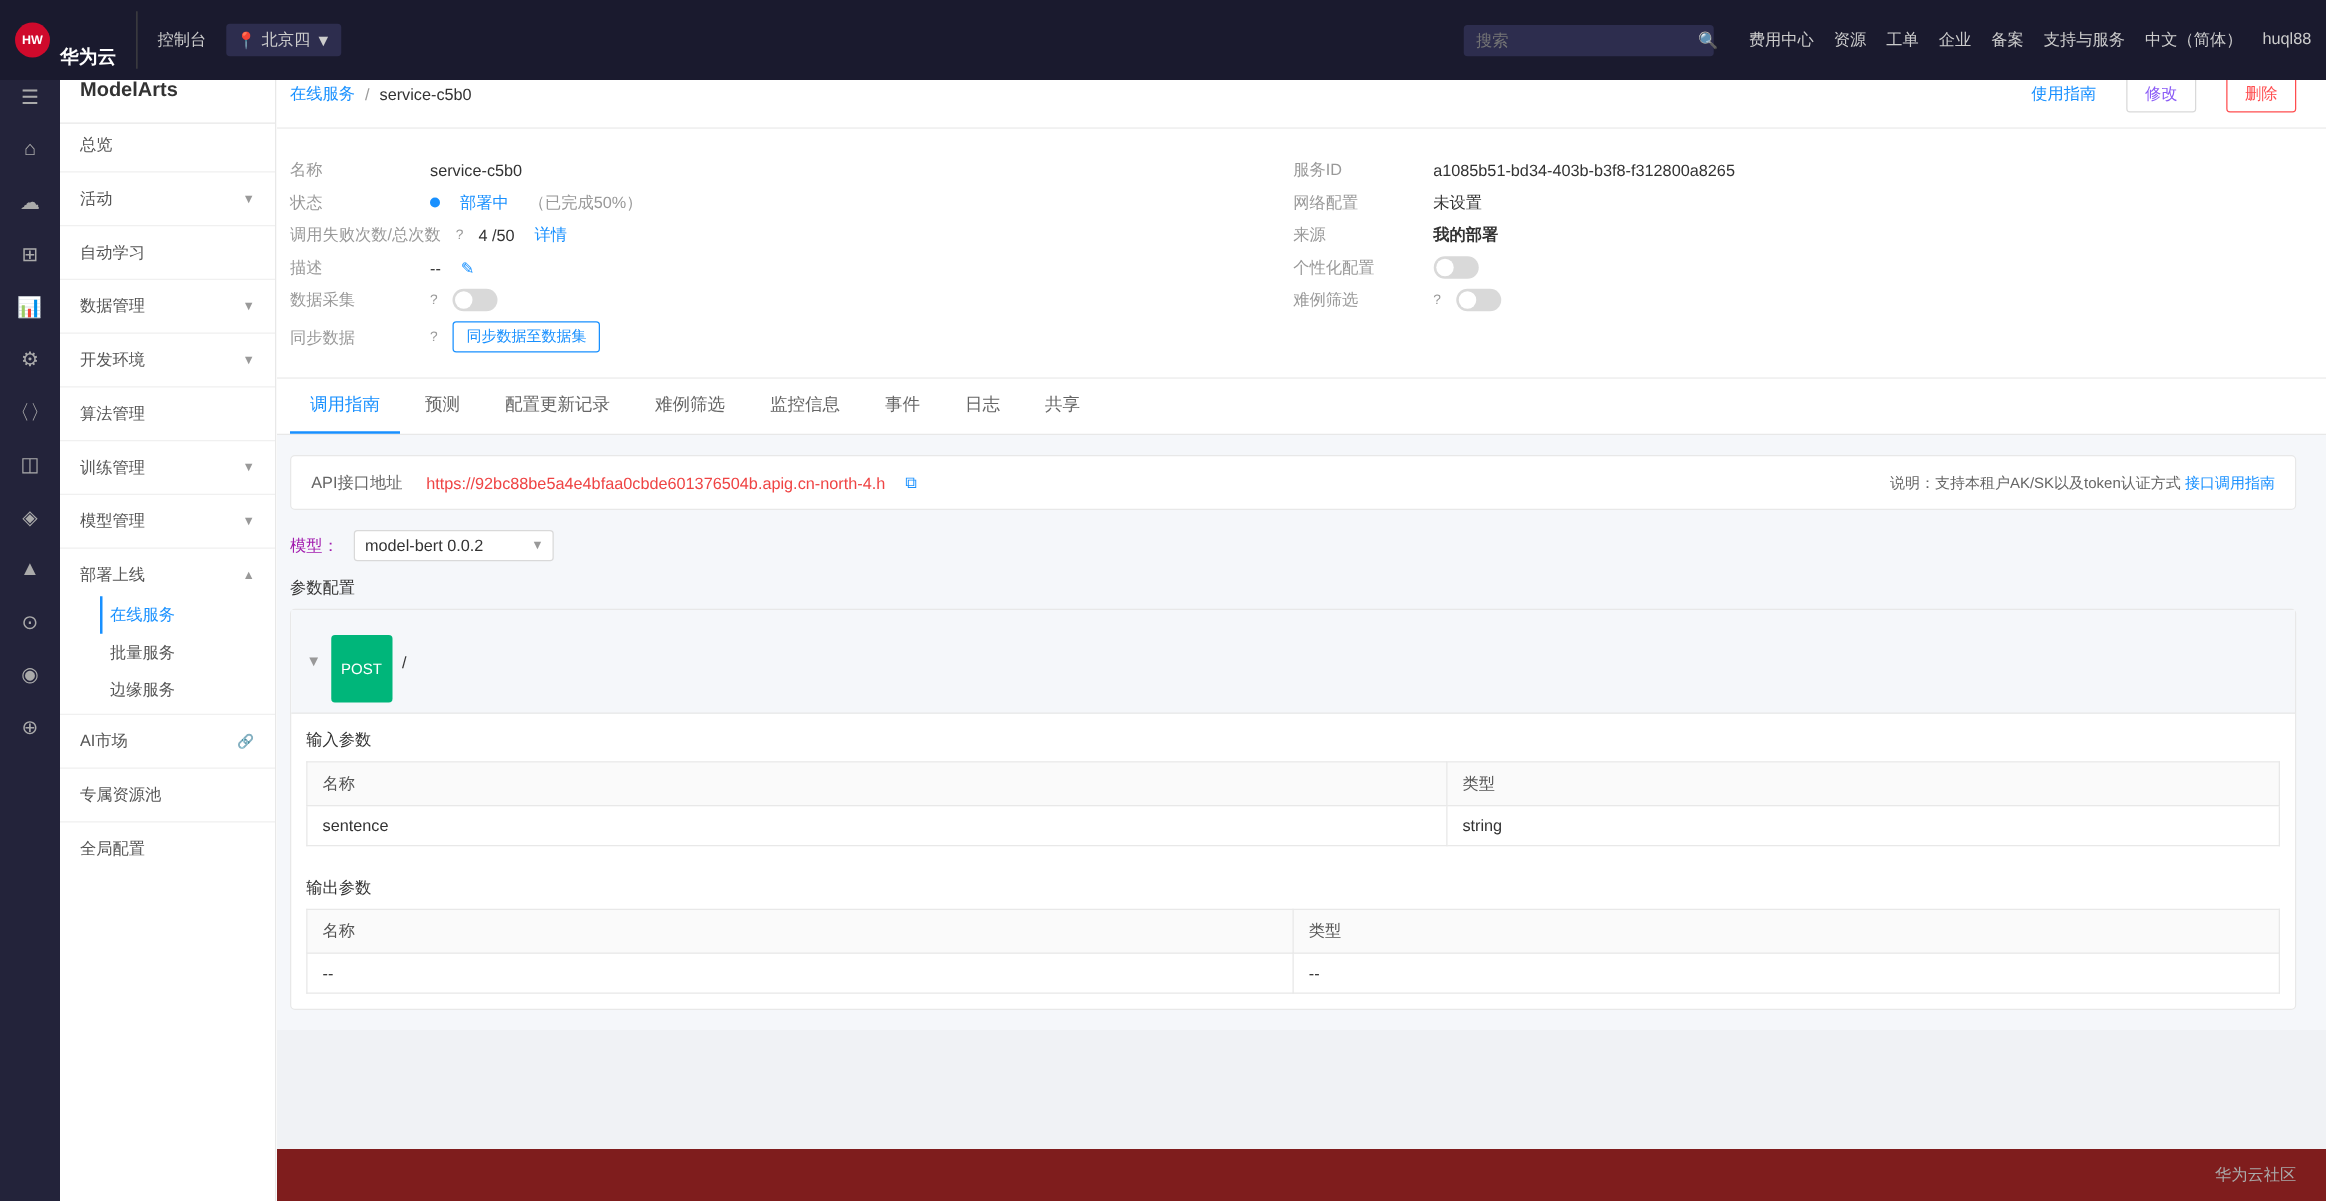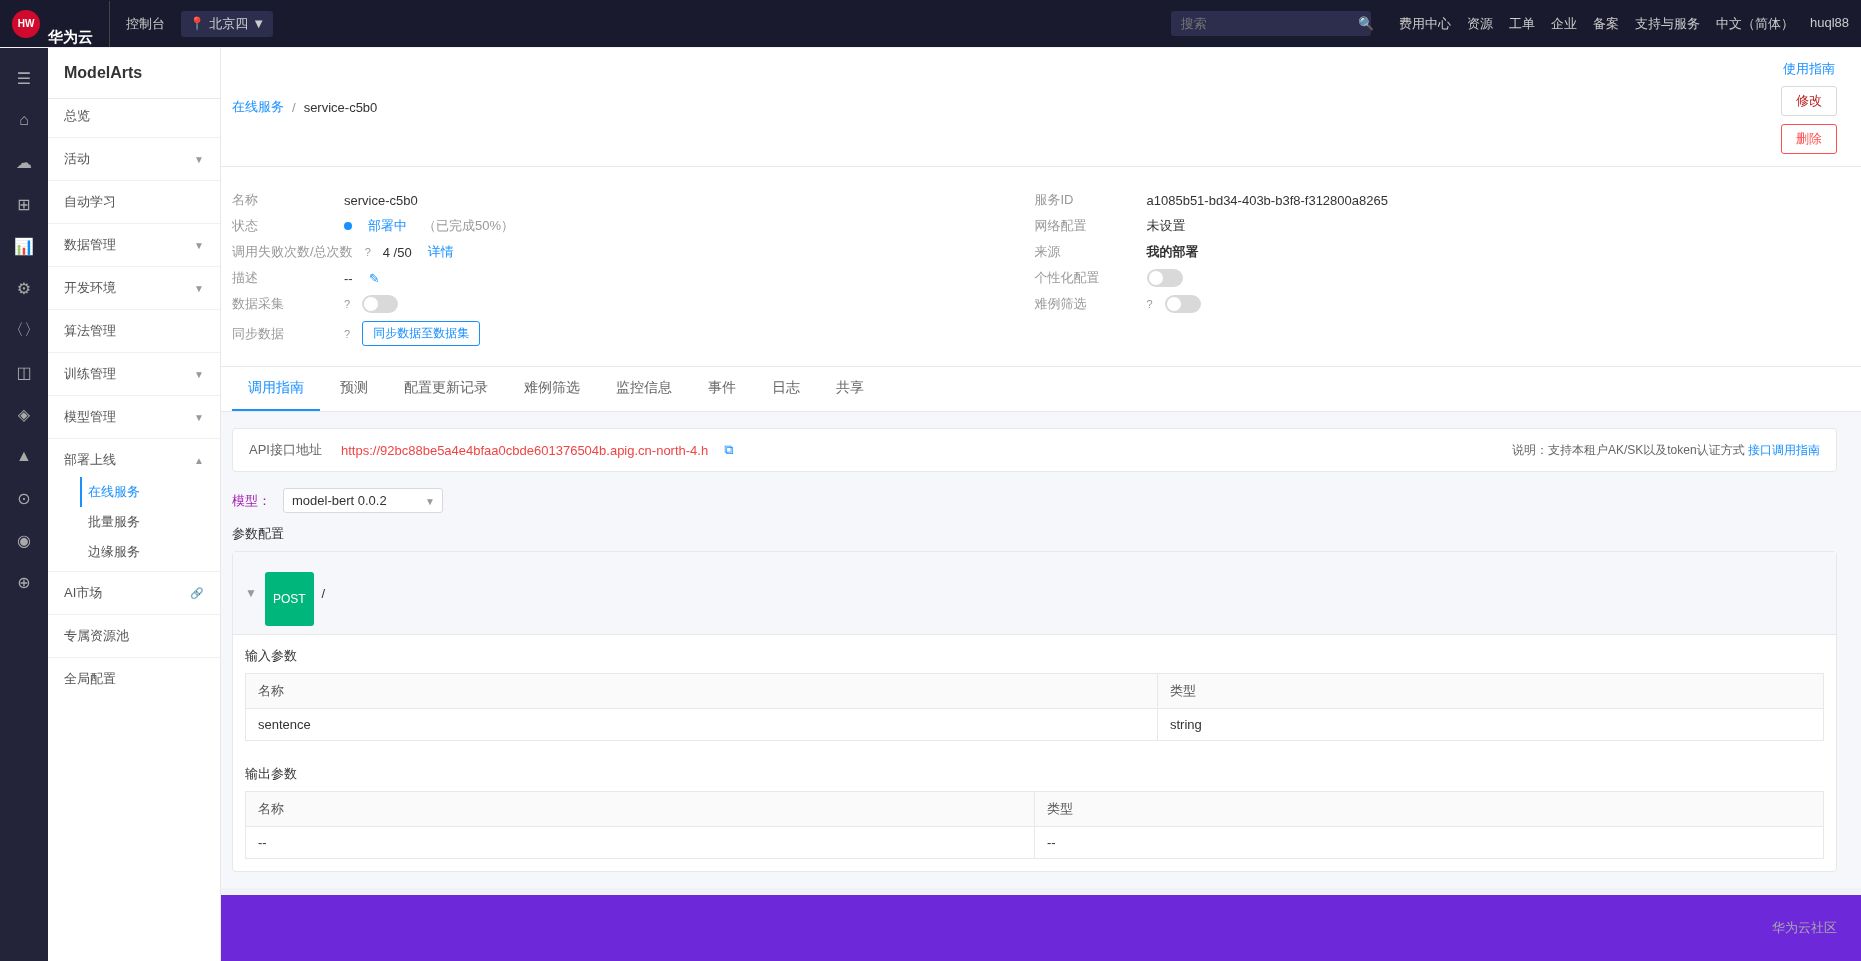--- a/index.html
+++ b/index.html
@@ -1,20 +1,20 @@
 <!DOCTYPE html>
 <html><head>
   <meta charset="utf-8">
   <style>
     * { box-sizing: border-box; margin: 0; padding: 0; }
     body { font-family: 'Microsoft YaHei', Arial, sans-serif; font-size: 13px; background: #f0f2f5; color: #333; }
 
     
     .top-nav {
-      height: 47px;
+      height: 64px;
       background: #1a1a2e;
       display: flex;
       align-items: center;
       padding: 0 12px;
       gap: 16px;
       color: #ccc;
       position: fixed;
       top: 0; left: 0; right: 0;
       z-index: 100;
     }
@@ -93,31 +93,30 @@
       gap: 8px;
       font-size: 13px;
       color: #666;
     }
     .breadcrumb .crumb-link { color: #1890ff; cursor: pointer; }
     .breadcrumb .crumb-sep { color: #999; }
     .breadcrumb .crumb-current { color: #333; }
     .page-actions {
       margin-left: auto;
       display: flex;
-      gap: 8px;
-      flex-direction: column;
+      gap: 24px;
     }
     .btn-outline {
       border: 1px solid #d9d9d9;
       background: #fff;
       padding: 5px 14px;
       border-radius: 3px;
       cursor: pointer;
       font-size: 13px;
-      color: #b91c1c;
+      color: #8b5cf6;
     }
     .btn-danger {
       border: 1px solid #ff4d4f;
       background: #fff;
       padding: 5px 14px;
       border-radius: 3px;
       cursor: pointer;
       font-size: 13px;
       color: #ff4d4f;
     }
@@ -277,23 +276,23 @@
       font-weight: normal;
     }
     .params-table td {
       border: 1px solid #e8e8e8;
       padding: 8px 12px;
       color: #333;
     }
 
     
     .footer {
-      background: #6d28d9;
+      background: #7f1d1d;
       text-align: right;
-      padding: 24px 24px;
+      padding: 12px 24px;
       color: #666;
       font-size: 13px;
       position: fixed;
       bottom: 0;
       right: 0;
       left: 200px;
     }
 
     
     .hw-logo {

